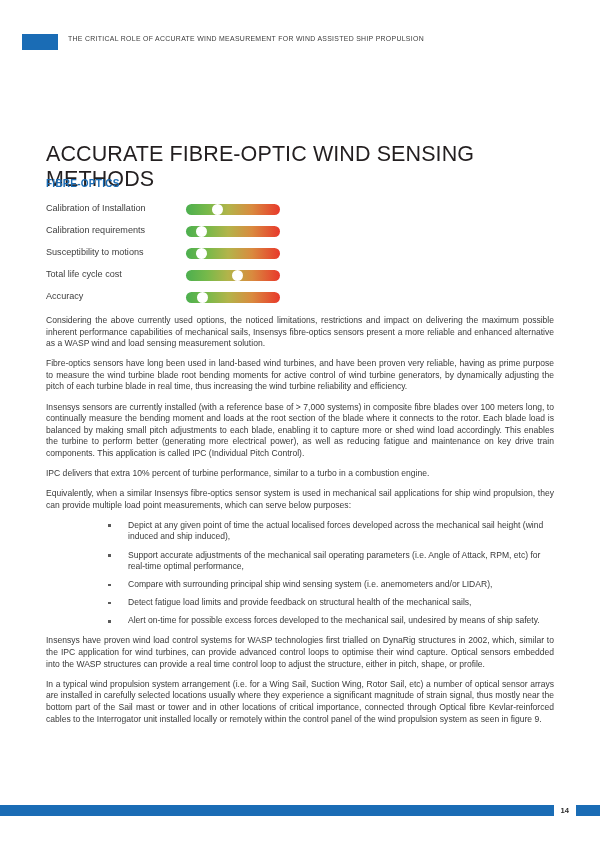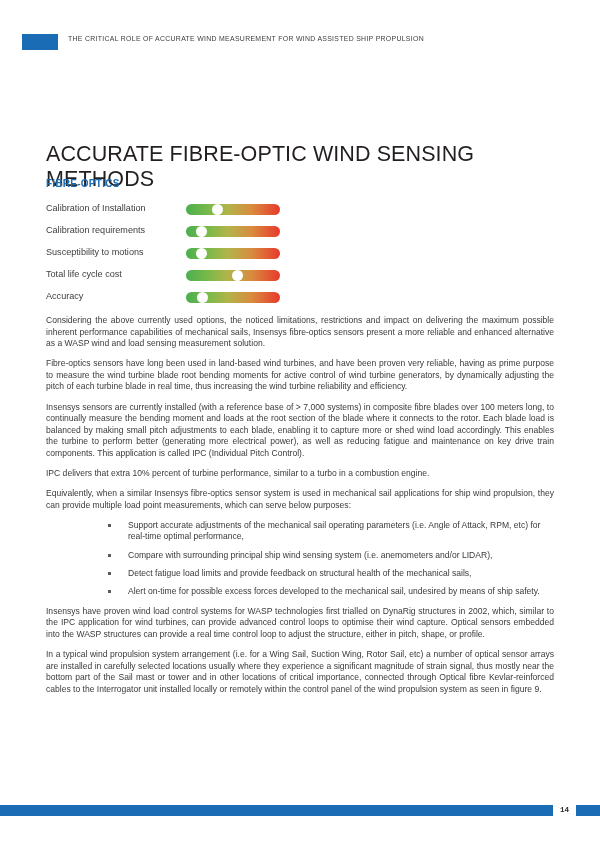--- a/index.html
+++ b/index.html
@@ -141,21 +141,20 @@
 
   
   .page-footer {
     position: absolute;
     left: 0;
     right: 0;
     bottom: 32px;
     height: 11px;
     display: flex;
     align-items: center;
-    font-family: Liberation Mono, monospace;
   }
   .footer-bar-left {
     flex: 1 1 auto;
     height: 11px;
     background: #1a6cb5;
   }
   .footer-page-number {
     flex: 0 0 auto;
     padding: 0 7px;
     font-size: 7.6px;
@@ -222,20 +221,21 @@
 
   <p class="para">Considering the above currently used options, the noticed limitations, restrictions and impact on delivering the maximum possible inherent performance capabilities of mechanical sails, Insensys fibre-optics sensors present a more reliable and enhanced alternative as a WASP wind and load sensing measurement solution.</p>
   <p class="para">Fibre-optics sensors have long been used in land-based wind turbines, and have been proven very reliable, having as prime purpose to measure the wind turbine blade root bending moments for active control of wind turbine generators, by dynamically adjusting the pitch of each turbine blade in real time, thus increasing the wind turbine reliability and efficiency.</p>
   <p class="para">Insensys sensors are currently installed (with a reference base of &gt; 7,000 systems) in composite fibre blades over 100 meters long, to continually measure the bending moment and loads at the root section of the blade where it connects to the rotor. Each blade load is balanced by making small pitch adjustments to each blade, enabling it to capture more or shed wind load accordingly. This enables the turbine to perform better (generating more electrical power), as well as reducing fatigue and maintenance on key drive train components. This application is called IPC (Individual Pitch Control).</p>
   <p class="para">IPC delivers that extra 10% percent of turbine performance, similar to a turbo in a combustion engine.</p>
   <p class="para">Equivalently, when a similar Insensys fibre-optics sensor system is used in mechanical sail applications for ship wind propulsion, they can provide multiple load point measurements, which can serve below purposes:</p>
 
   <ul class="bullet-list">
     <li class="bullet-item">
       <span class="bullet-dot"></span>
+      <span>Depict at any given point of time the actual localised forces developed across the mechanical sail height (wind induced and ship induced),</span>
     </li>
     <li class="bullet-item">
       <span class="bullet-dot"></span>
       <span>Support accurate adjustments of the mechanical sail operating parameters (i.e. Angle of Attack, RPM, etc) for real-time optimal performance,</span>
     </li>
     <li class="bullet-item">
       <span class="bullet-dot"></span>
       <span>Compare with surrounding principal ship wind sensing system (i.e. anemometers and/or LIDAR),</span>
     </li>
     <li class="bullet-item">

